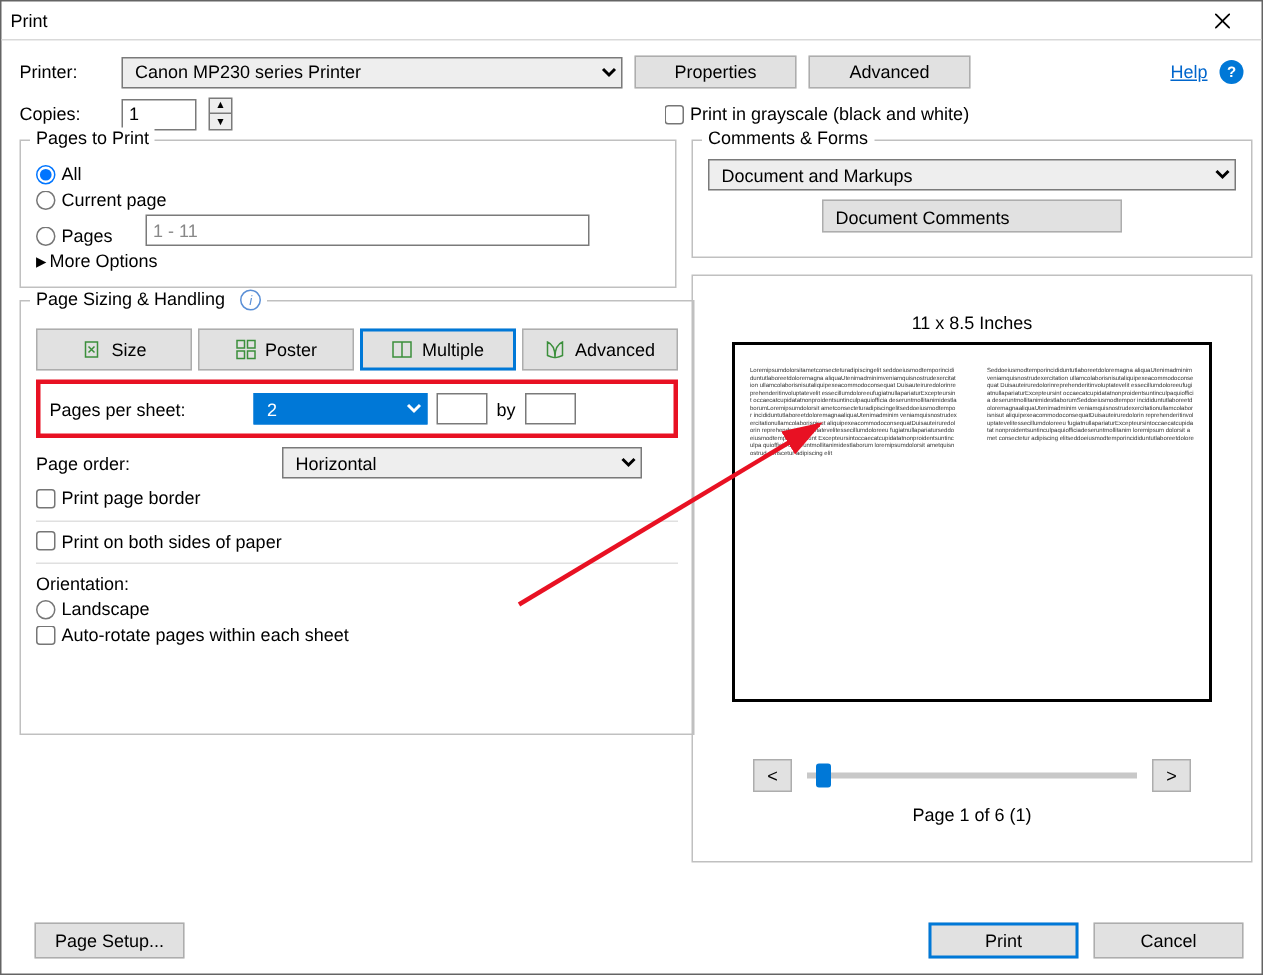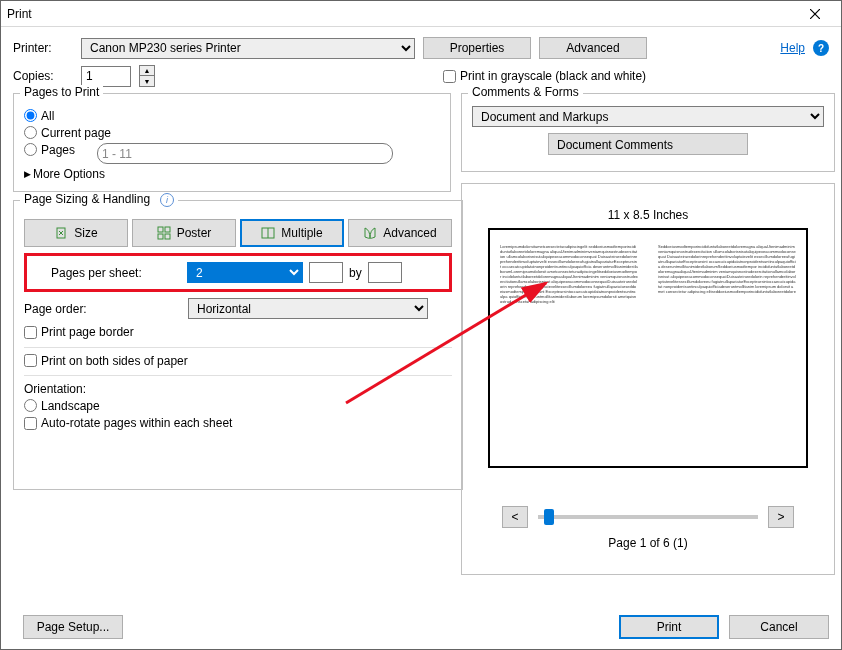--- a/index.html
+++ b/index.html
@@ -24,30 +24,30 @@
   .spinner { display: inline-flex; flex-direction: column; border: 1px solid #7a7a7a; }
   .spinner div { width: 14px; height: 10px; display: flex; align-items: center; justify-content: center; font-size: 7px; cursor: pointer; background: #eee; }
   .spinner div:first-child { border-bottom: 1px solid #7a7a7a; }
   .checkbox { display: inline-flex; align-items: center; gap: 4px; }
   .checkbox input { margin: 0; }
   .two-col { display: flex; gap: 10px; }
   .left-col { width: 438px; }
   .right-col { flex: 1; }
   fieldset { border: 1px solid #c0c0c0; margin: 0 0 8px 0; padding: 6px 10px 10px 10px; position: relative; }
   legend { padding: 0 4px; font-weight: normal; position: absolute; top: -9px; left: 6px; background: #fff; }
-  .radio { display: flex; align-items: flex-start; gap: 4px; margin: 3px 0; }
+  .radio { display: flex; align-items: flex-end; gap: 4px; margin: 3px 0; }
   .radio input { margin: 0; }
-  .pages-input { width: 296px; color: #888; border-radius: 10px; }
+  .pages-input { width: 296px; color: #888; }
   .more-opts { cursor: pointer; display: flex; align-items: center; gap: 2px; }
   .info-icon { width: 14px; height: 14px; border-radius: 50%; border: 1px solid #5a8fd6; color: #5a8fd6; display: inline-flex; align-items: center; justify-content: center; font-size: 9px; font-style: italic; }
   .sizebtns { display: flex; gap: 4px; margin: 6px 0; }
   .sizebtn { border: 1px solid #adadad; background: #e1e1e1; width: 104px; height: 28px; display: inline-flex; align-items: center; justify-content: center; gap: 6px; cursor: pointer; }
   .sizebtn.active { border: 2px solid #0078d7; }
   .sizebtn svg { width: 14px; height: 14px; }
-  .redbox { border: 3px solid #e81123; padding: 6px 24px; margin: 6px 0; display: flex; align-items: center; gap: 6px; }
+  .redbox { border: 3px solid #e81123; padding: 6px 6px; margin: 6px 0; display: flex; align-items: center; gap: 6px; }
   .pps-select { width: 116px; background: #0078d7; color: #fff; border: 1px solid #0078d7; }
   .small-input { width: 34px; }
   .pageorder-select { width: 240px; }
   .comments-select { width: 352px; }
   .sum-btn { width: 200px; display: block; margin: 6px auto; }
   .preview-box { border: 1px solid #c0c0c0; padding: 24px; margin-top: 11px; }
   .preview-label { text-align: center; margin-bottom: 6px; }
   .page-preview { border: 2px solid #000; width: 320px; height: 240px; margin: 0 auto; background: #fff; position: relative; display: flex; }
   .page-half { flex: 1; padding: 14px 10px 10px 10px; font-size: 4px; line-height: 5px; color: #333; overflow: hidden; word-break: break-all; }
   .pager { display: flex; align-items: center; justify-content: center; gap: 10px; margin-top: 38px; }

